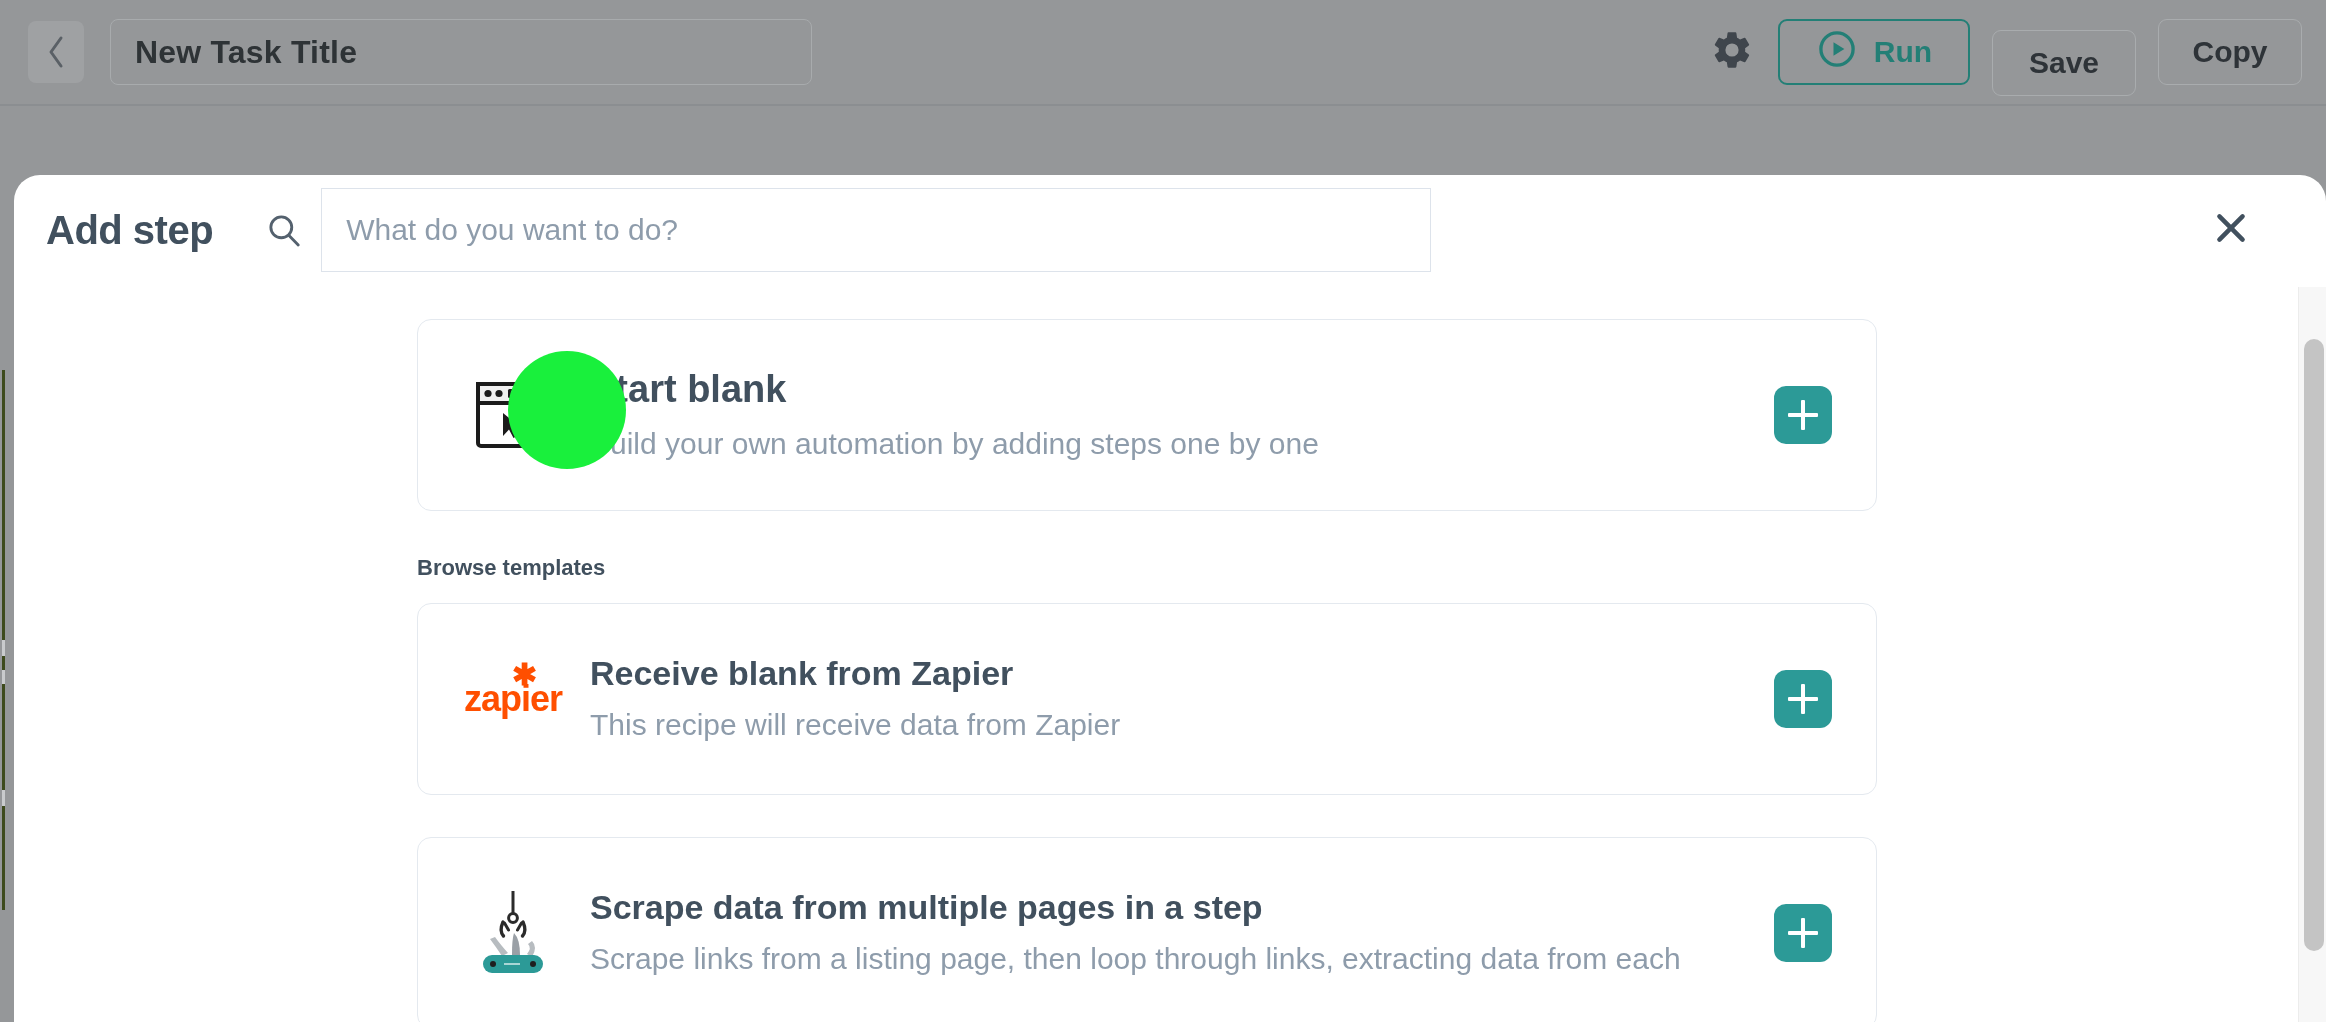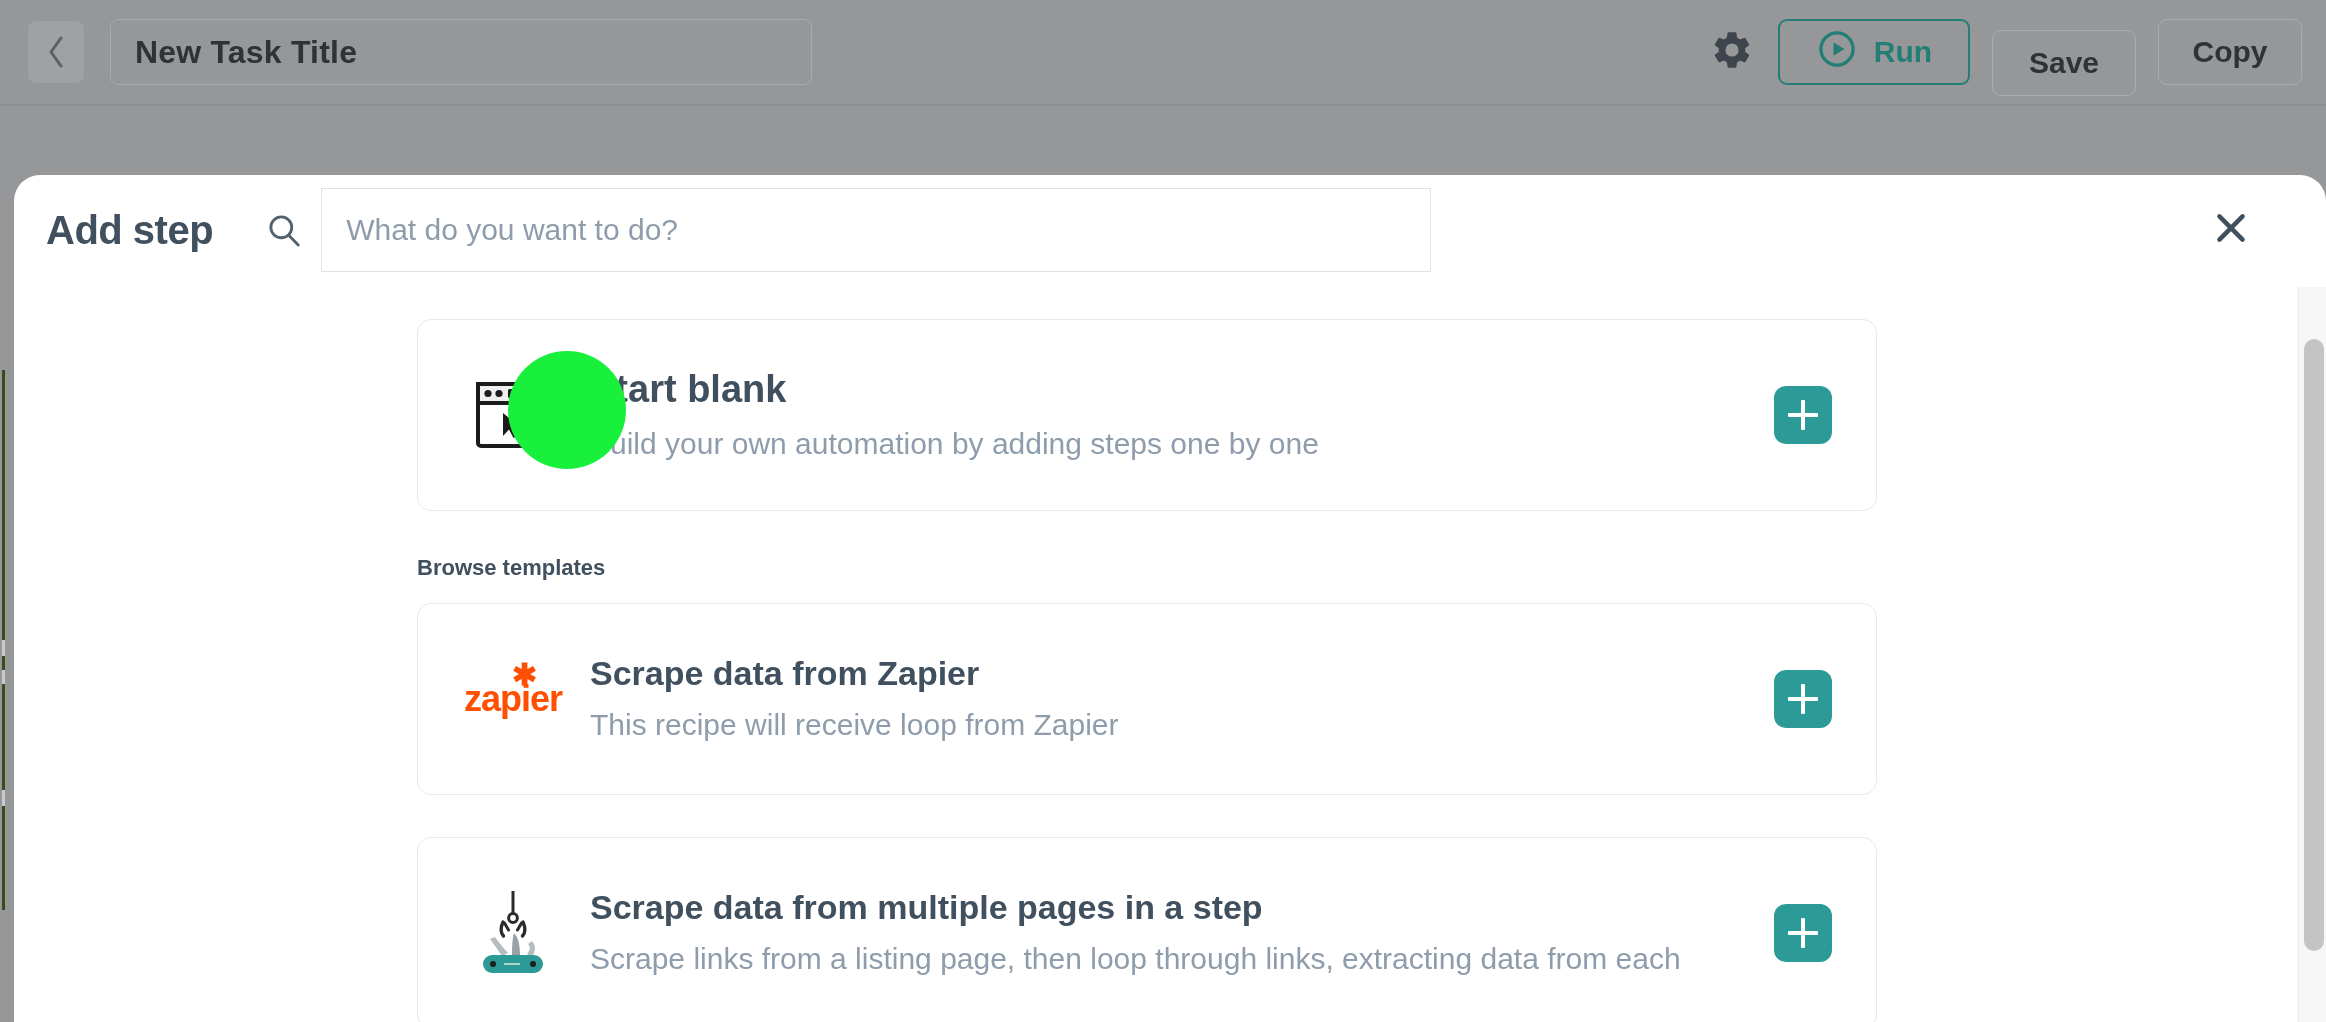--- a/index.html
+++ b/index.html
@@ -471,22 +471,22 @@
         <div class="section-label">Browse templates</div>
 
         <div class="card">
           <div class="card-icon">
             <div class="zapier-logo">
               <span>zapier</span>
               <span class="zapier-star">✱</span>
             </div>
           </div>
           <div class="card-text">
-            <div class="card-title">Scrape data from Zapier</div>
-            <div class="card-desc">This recipe will receive loop from Zapier</div>
+            <div class="card-title">Receive blank from Zapier</div>
+            <div class="card-desc">This recipe will receive data from Zapier</div>
           </div>
           <div class="plus-btn">
             <span class="plus-glyph"></span>
           </div>
         </div>
 
         <div class="card" style="margin-top:42px;">
           <div class="card-icon">
             <svg width="86" height="92" viewBox="0 0 86 92" fill="none">
               <path d="M43 4 L43 28" stroke="#2b2b2b" stroke-width="3"></path>

